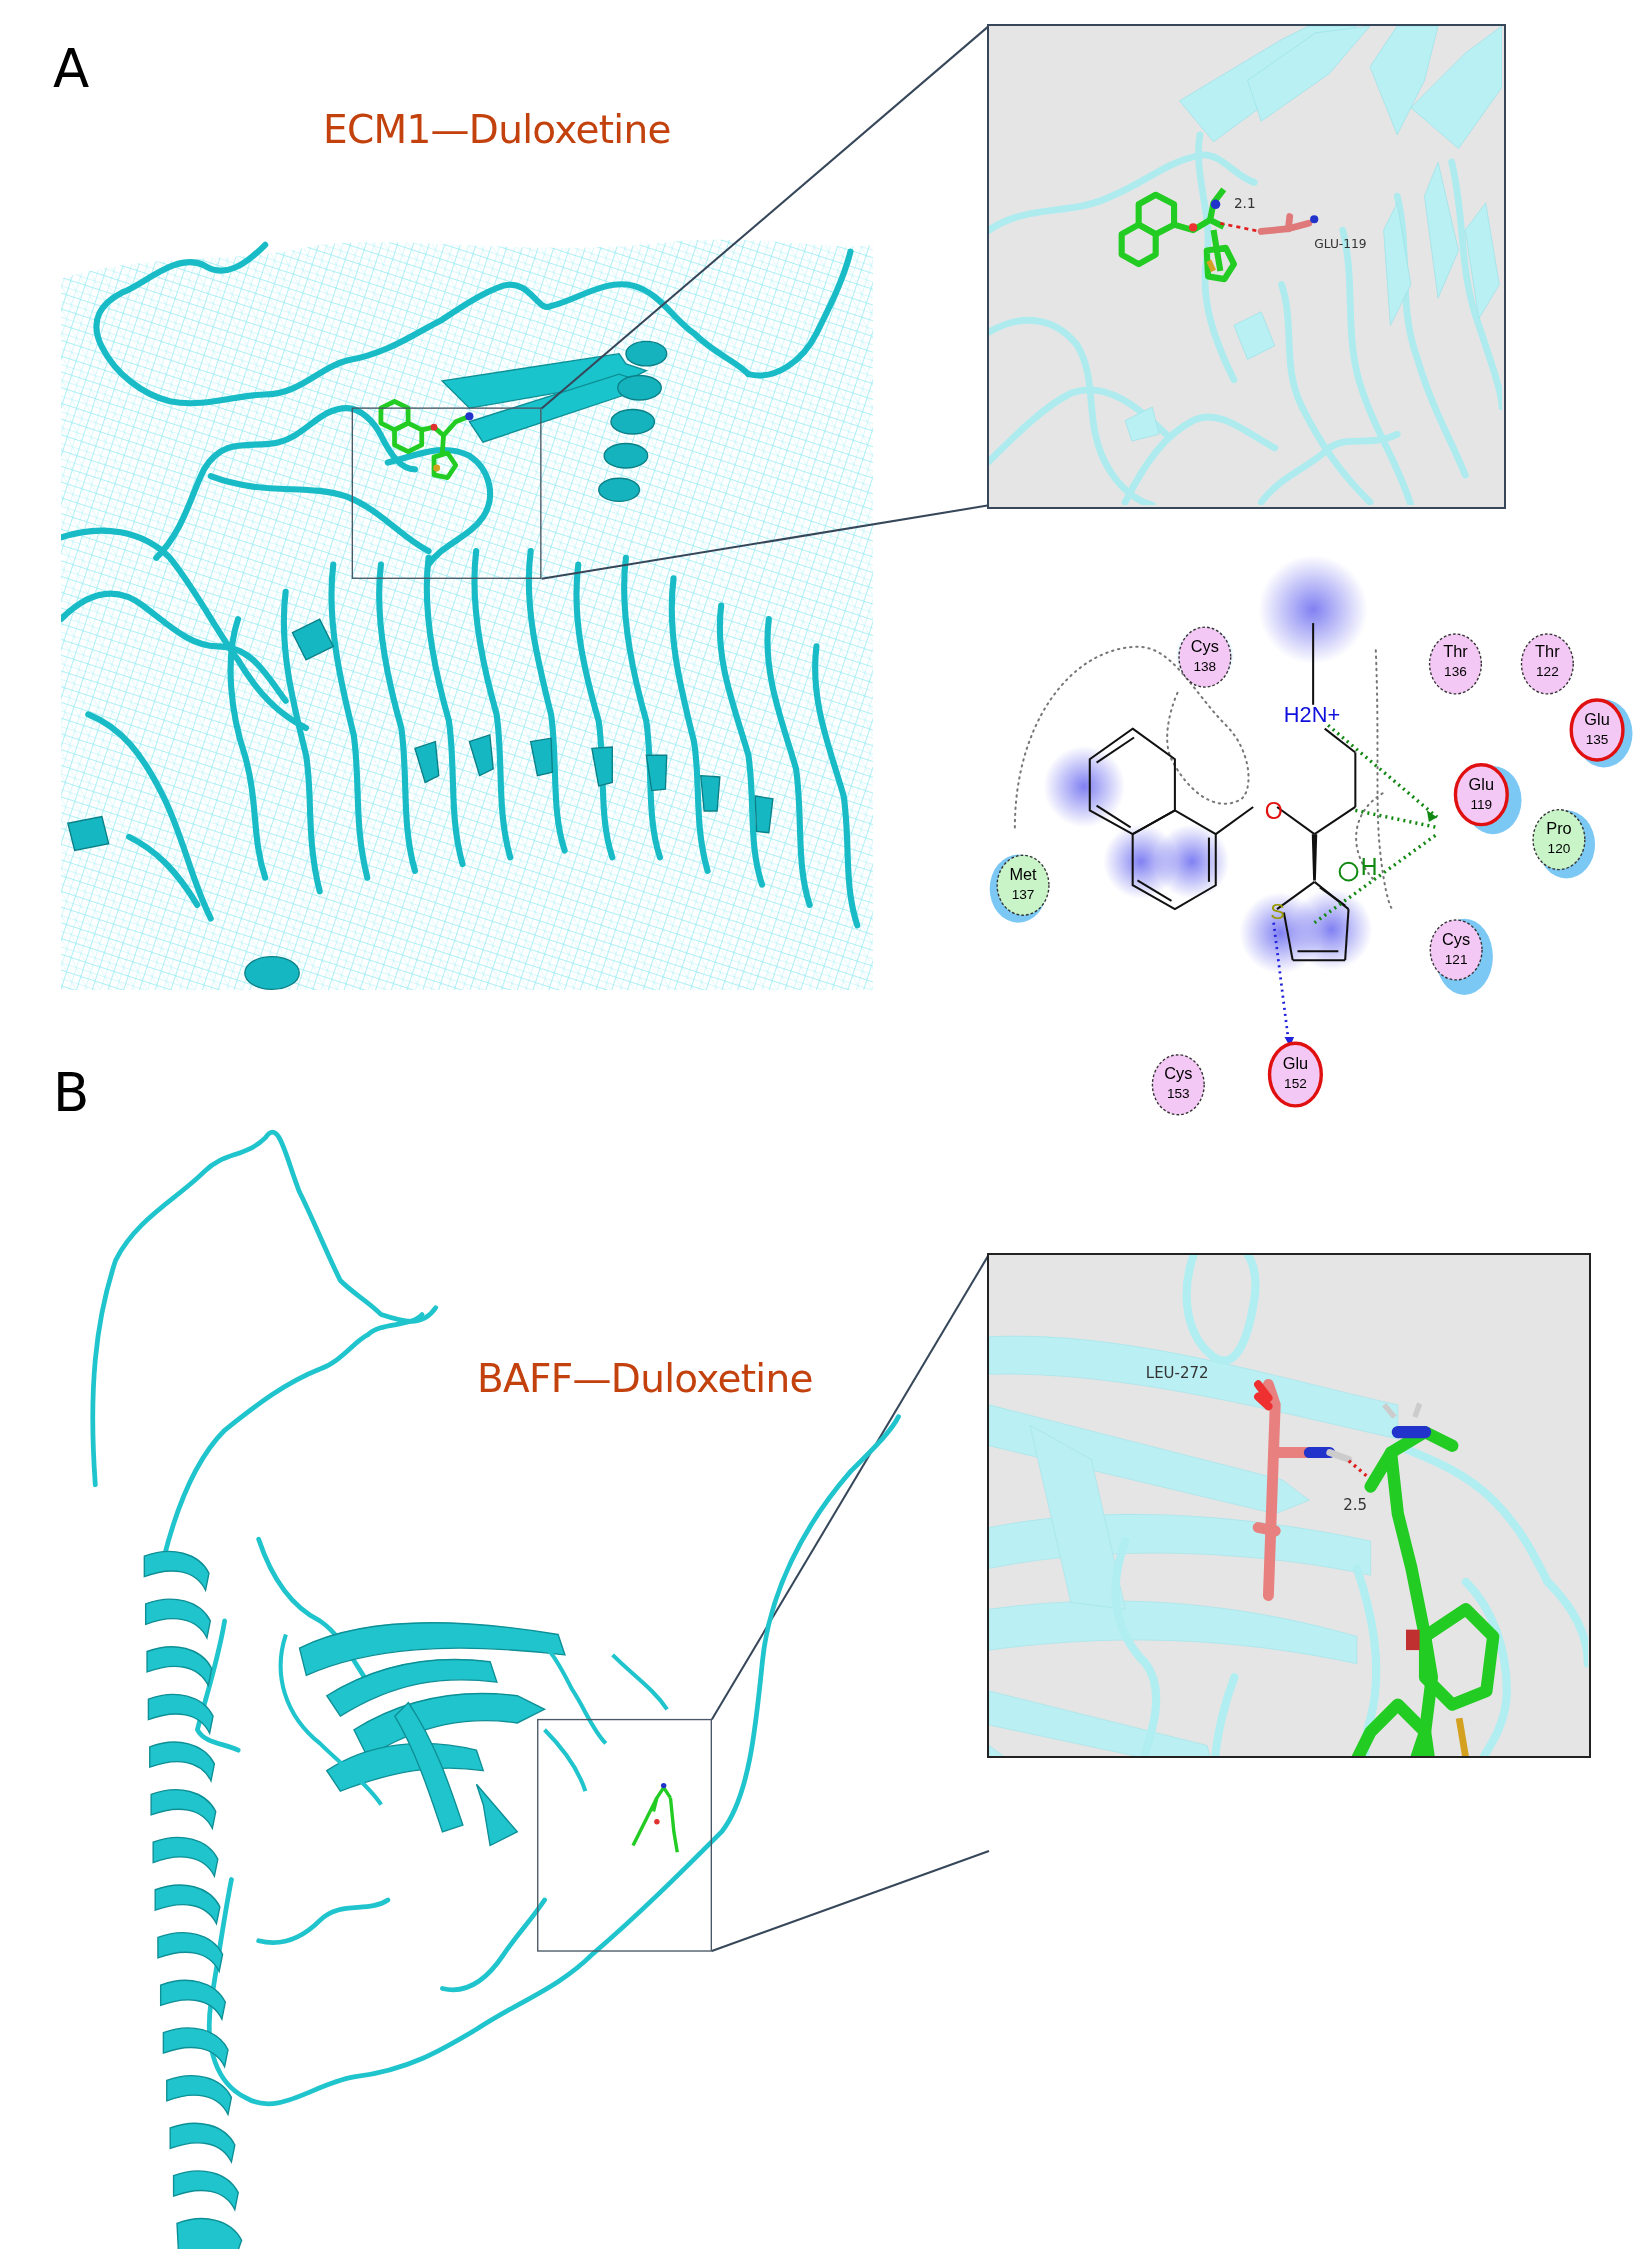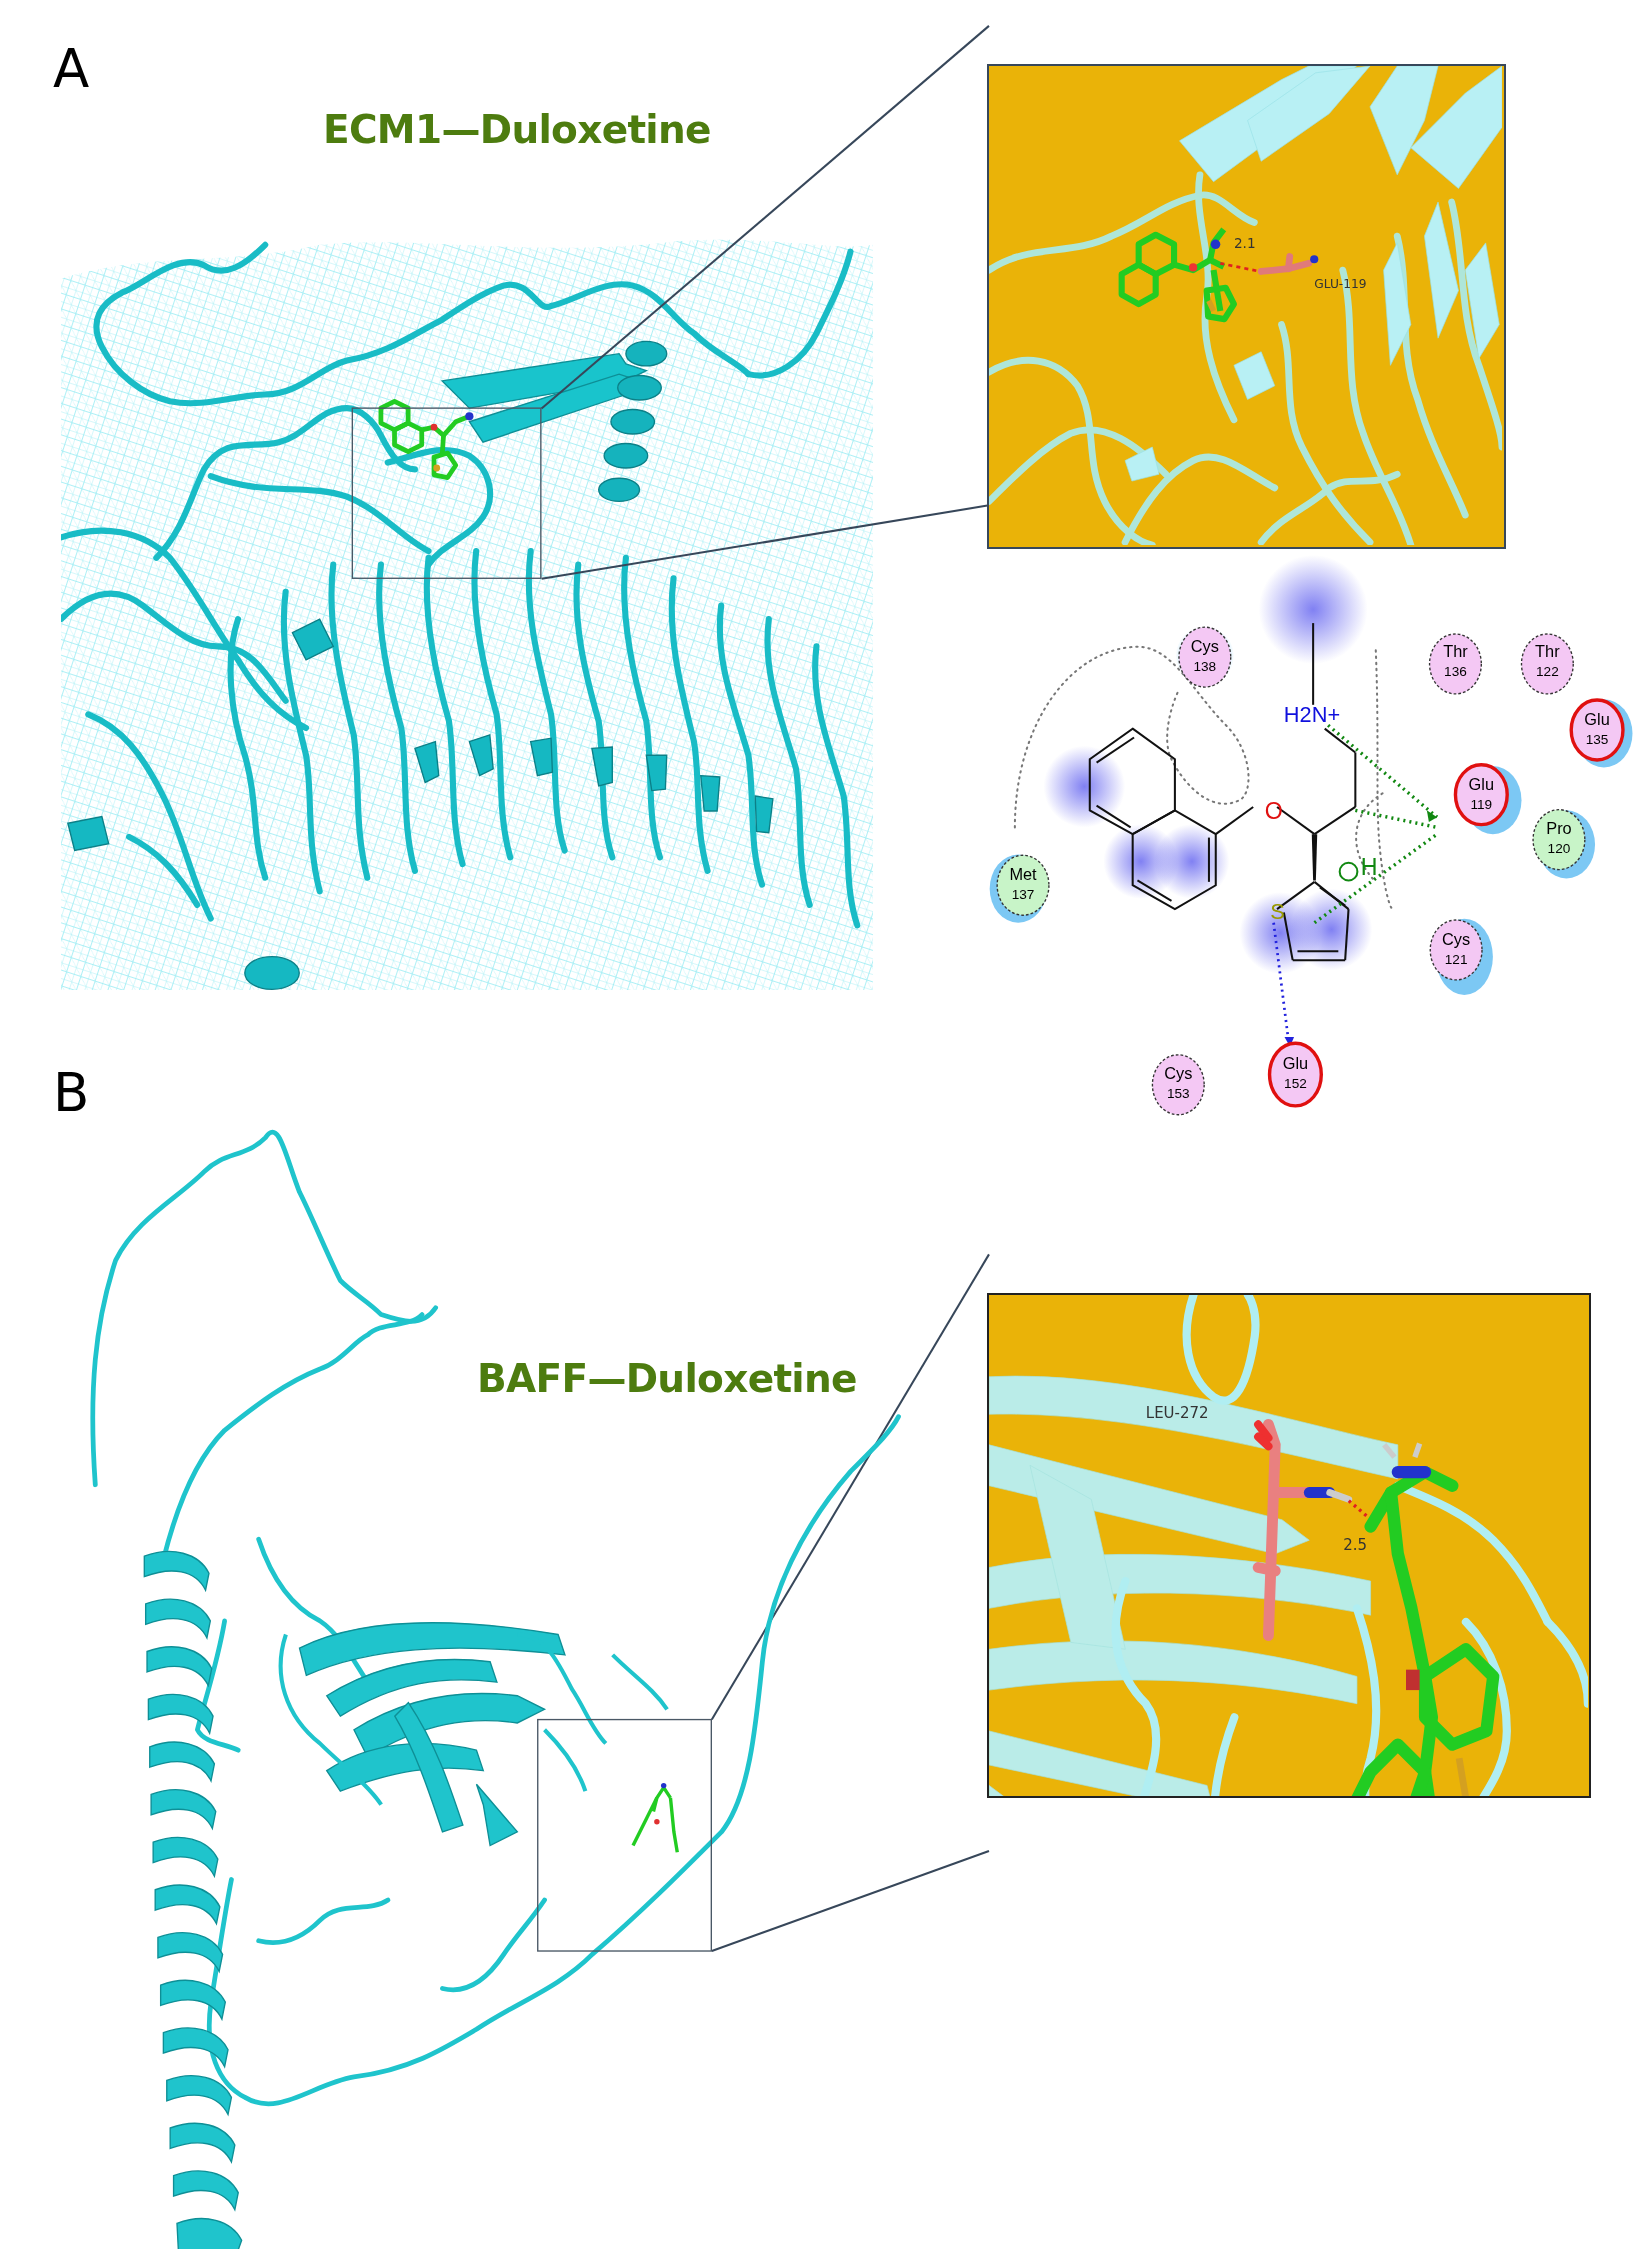--- a/index.html
+++ b/index.html
@@ -1,20 +1,20 @@
 <!DOCTYPE html>
 <html style="font-size:11px"><head>
 <meta charset="utf-8">
 <style>
   html,body{margin:0;padding:0;background:#fff;}
   body{width:1647px;height:2250px;position:relative;overflow:hidden;font-family:"Liberation Sans",sans-serif;}
   .abs{position:absolute;}
   .panel-letter{font-family:"DejaVu Sans",sans-serif;font-size:53px;color:#000;line-height:1;}
-  .title{font-family:"DejaVu Sans",sans-serif;font-size:39px;color:#4d7c0f;line-height:1;letter-spacing:-0.7px;font-weight:bold;}
-  .frame{border:2.7px solid #37475a;box-sizing:border-box;background:#eab308;overflow:hidden;margin-top:40px;}
+  .title{font-family:"DejaVu Sans",sans-serif;font-size:39px;color:#c2410c;line-height:1;letter-spacing:-0.7px;}
+  .frame{border:2.7px solid #37475a;box-sizing:border-box;background:#e5e5e5;overflow:hidden;}
   .frame.dark{border-color:#222;}
   svg{display:block;}
   .res-label{font-family:"DejaVu Sans",sans-serif;fill:#333;}
   .diag-text{font-family:"Liberation Sans",sans-serif;}
 </style>
 </head>
 <body>
 
 <div class="abs panel-letter" style="left:53px;top:42px;">A</div>
 <div class="abs title" style="left:323px;top:110px;">ECM1—Duloxetine</div>

